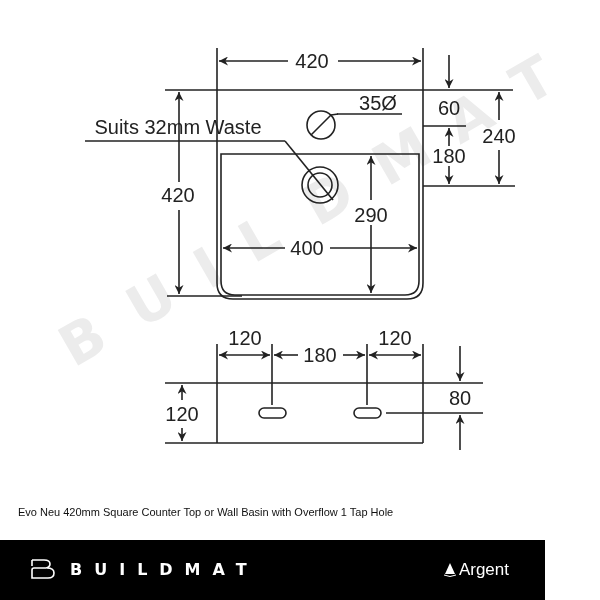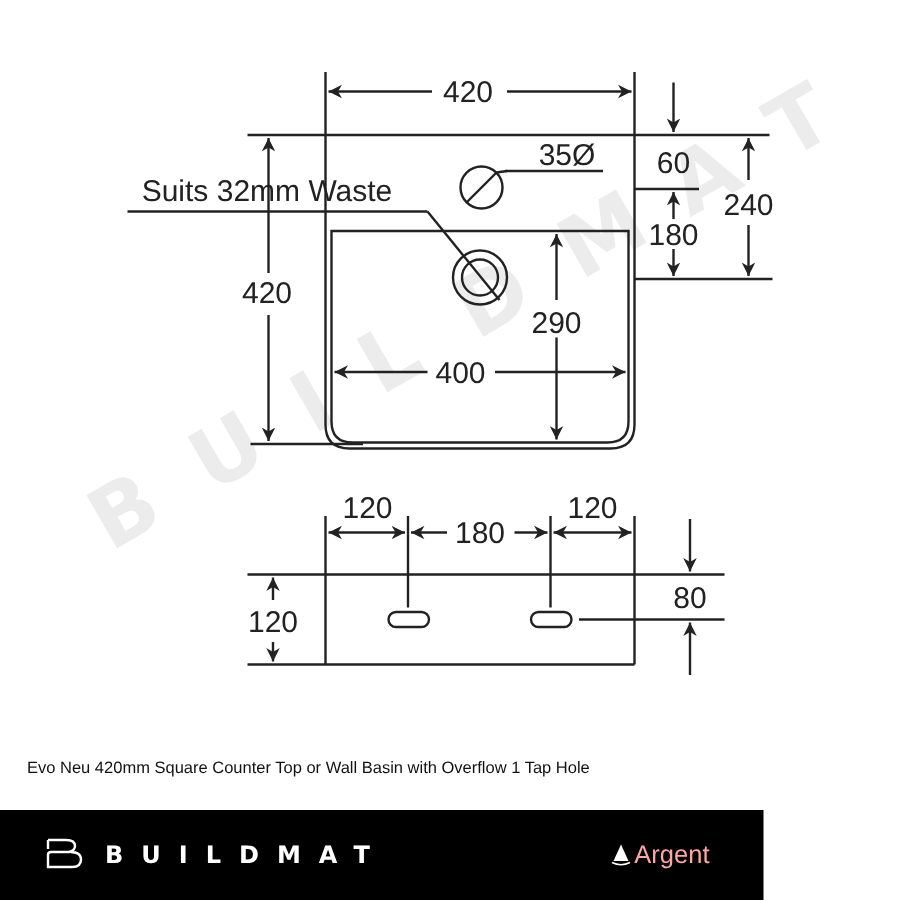--- a/index.html
+++ b/index.html
@@ -2,27 +2,27 @@
 <html><head>
   <meta charset="utf-8">
   <style>
     html, body { margin: 0; padding: 0; }
     body { width: 600px; height: 600px; background: #ffffff; position: relative; overflow: hidden; font-family: "Liberation Sans", "DejaVu Sans", sans-serif; }
     #drawing { position: absolute; left: 0; top: 0; width: 600px; height: 500px; }
     svg text { font-family: "Liberation Sans", "DejaVu Sans", sans-serif; fill: #222; }
     .dim { font-size: 20px; }
     .wm { font-family: "DejaVu Sans", sans-serif; font-weight: bold; font-size: 56px; fill: #ececec; }
     .caption { position: absolute; left: 18px; top: 506px; font-size: 11px; color: #111; letter-spacing: 0; font-family: "Liberation Sans", sans-serif; }
-    .footer { position: absolute; left: 0; top: 540px; width: 509px; height: 60px; background: #000; }
+    .footer { position: absolute; left: 0; top: 540px; width: 509px; height: 60px; background: #000; padding-left: 36px; }
     .brand { position: absolute; left: 30px; top: 18px; display: flex; align-items: center; }
     .brand-mark { width: 26px; height: 22px; margin-right: 14px; }
     .brand-text { color: #fff; font-family: "DejaVu Sans", sans-serif; font-weight: bold; font-size: 16px; letter-spacing: 12px; }
     .partner { position: absolute; right: 36px; top: 20px; display: flex; align-items: center; }
     .partner-mark { width: 14px; height: 16px; margin-right: 2px; }
-    .partner-text { color: #fca5a5; font-size: 17px; font-family: "Liberation Sans", sans-serif; }
+    .partner-text { color: #ffffff; font-size: 17px; font-family: "Liberation Sans", sans-serif; }
   </style>
 </head>
 <body>
 
 <svg id="drawing" viewBox="0 0 600 500" xmlns="http://www.w3.org/2000/svg">
   <defs>
     <marker id="ah" viewBox="0 0 10 10" refX="10" refY="5" markerWidth="9" markerHeight="9" orient="auto-start-reverse" markerUnits="userSpaceOnUse">
       <path d="M0,0 L10,5 L0,10 L3,5 Z" fill="#222"></path>
     </marker>
   </defs>

